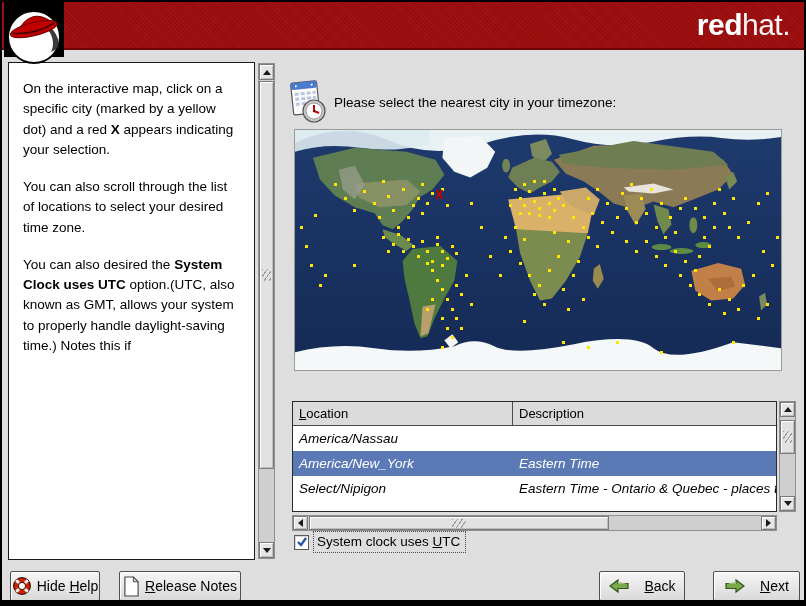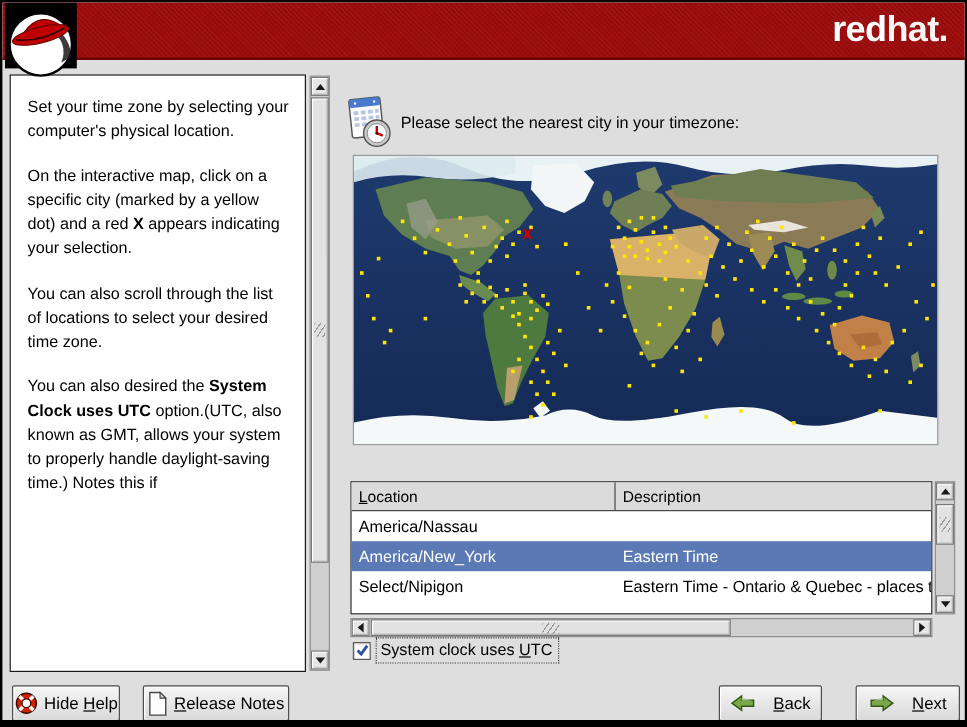--- a/index.html
+++ b/index.html
@@ -15,21 +15,21 @@
   .banner {
     position:absolute; left:0; top:0; width:802px; height:48px;
     background-color:#9C0C0C;
     background-image:
       repeating-linear-gradient(45deg, rgba(255,255,255,.04) 0 1px, transparent 1px 3px),
       repeating-linear-gradient(-45deg, rgba(0,0,0,.06) 0 1px, transparent 1px 3px);
     border-bottom:2px solid #6E0202;
   }
   .brand { position:absolute; right:14px; top:6px; color:#fff; font-size:30px; letter-spacing:-0.5px; }
   .brand b { font-weight:bold; }
-  .brand span { font-weight:bold; opacity:.96;text-align:right; }
+  .brand span { font-weight:normal; opacity:.96;text-align:right; }
   .logo { position:absolute; left:2px; top:0; width:64px; height:64px; z-index:5; }
 
   
   .help-panel {
     position:absolute; left:6px; top:60px; width:247px; height:498px;
     background:#fff; border:1px solid #1a1a1a; overflow:hidden;
     padding:16px 12px 0 14px;
   }
   .help-title { font-size:22px; font-weight:bold; line-height:1.3; margin-bottom:20px; }
   .help-panel p { font-size:13.5px; line-height:1.5; margin-bottom:17px; }
@@ -82,21 +82,21 @@
   
   .tz-table {
     position:absolute; left:290px; top:399px; width:485px; height:111px;
     background:#fff; border:1px solid #2a2a2a;
   }
   .tz-header { display:flex; height:24px; background:#DBDBDB; border-bottom:1px solid #4a4a4a; font-size:13px; }
   .tz-header > div { padding:4px 0 0 6px; }
   .th-loc { width:220px; border-right:1px solid #4a4a4a; }
   .th-desc { flex:1; }
   .tz-row { display:flex; height:25px; font-size:13.5px; cursor:default; }
-  .tz-row > div { padding:5px 0 16px 6px; white-space:nowrap; overflow:hidden; }
+  .tz-row > div { padding:5px 0 16px 6px; white-space:nowrap; overflow:hidden;font-style:italic; }
   .td-loc { width:220px; }
   .td-desc { flex:1; }
   .tz-row.selected { background:#5B79B5; color:#ffffff; }
 
   .tz-vsb { left:777px; top:399px; width:17px; height:111px; }
   .tz-vsb .up   { left:0; top:0; width:15px; height:15px; }
   .tz-vsb .down { left:0; bottom:0; width:15px; height:15px; }
   .tz-vsb .sb-thumb { left:0; top:18px; width:15px; height:34px; }
 
   .tz-hsb { left:290px; top:513px; width:485px; height:16px; }
@@ -139,21 +139,20 @@
   <g transform="rotate(-14 30 24)">
     <path d="M12,26 q18,-20 34,-4 q2,2 4,6 q-22,8 -42,0 q2,-1 4,-2 z" fill="#C00000" stroke="#6E0000" stroke-width="1"></path>
     <ellipse cx="29" cy="27" rx="24" ry="6.5" fill="#C00000" stroke="#6E0000" stroke-width="1"></ellipse>
     <path d="M8,26 q21,7 42,0" fill="none" stroke="#3A0000" stroke-width="1.5"></path>
   </g>
 </svg>
 <div class="brand"><b>red</b><span>hat.</span></div>
 
 <div class="help-panel">
   <div id="help-paragraphs">
-      <p><span>Set your time zone by selecting your computer's physical location.</span></p>
       <p><span>On the interactive map, click on a specific city (marked by a yellow dot) and a red </span><b>X</b><span> appears indicating your selection.</span></p>
       <p><span>You can also scroll through the list of locations to select your desired time zone.</span></p>
       <p><span>You can also desired the </span><b>System Clock uses UTC</b><span> option.(UTC, also known as GMT, allows your system to properly handle daylight-saving time.) Notes this if</span></p>
     </div>
 </div>
 
 <div class="sb help-sb">
   <div class="sb-btn up">
       <div class="tri tri-up"></div>
     </div>

